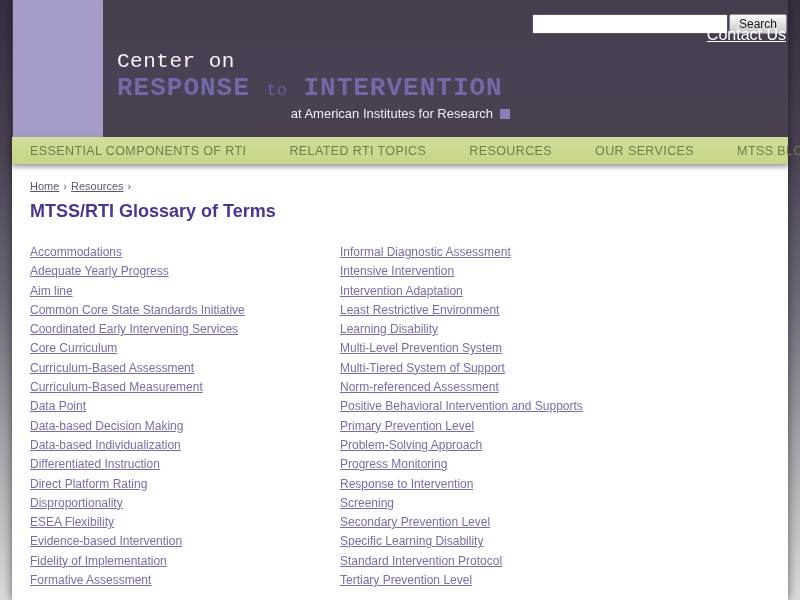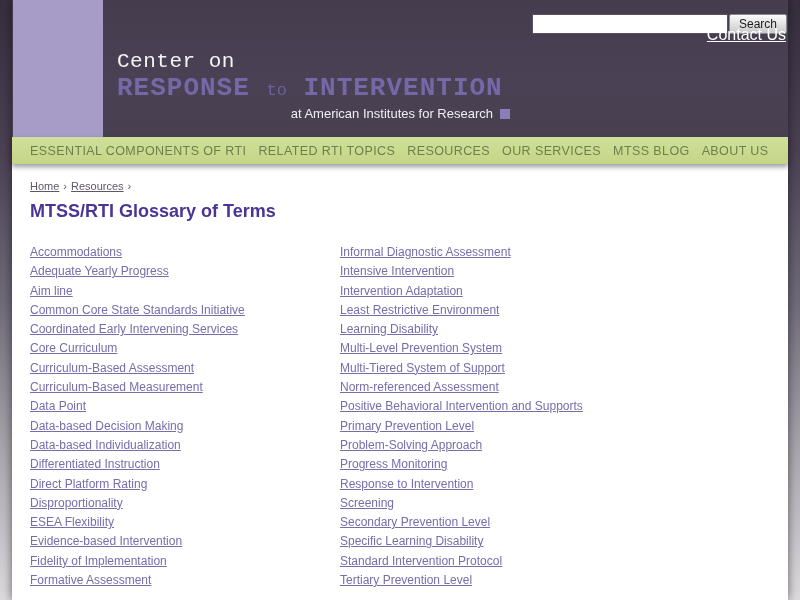--- a/index.html
+++ b/index.html
@@ -79,21 +79,21 @@
     cursor: pointer;
   }
   
   .nav {
     position: relative;
     height: 27px;
     background: linear-gradient(180deg, #cfdf9a 0%, #c5d687 100%);
     display: flex;
     align-items: center;
     padding-left: 18px;
-    gap: 12px;
+    gap: 43px;
     box-shadow: 0 3px 5px rgba(35,30,45,0.45);
     z-index: 2;
   }
   .nav a {
     color: #6e7f4b;
     font-size: 12.5px;
     letter-spacing: 0.4px;
     text-decoration: none;
     white-space: nowrap;
     cursor: pointer;

